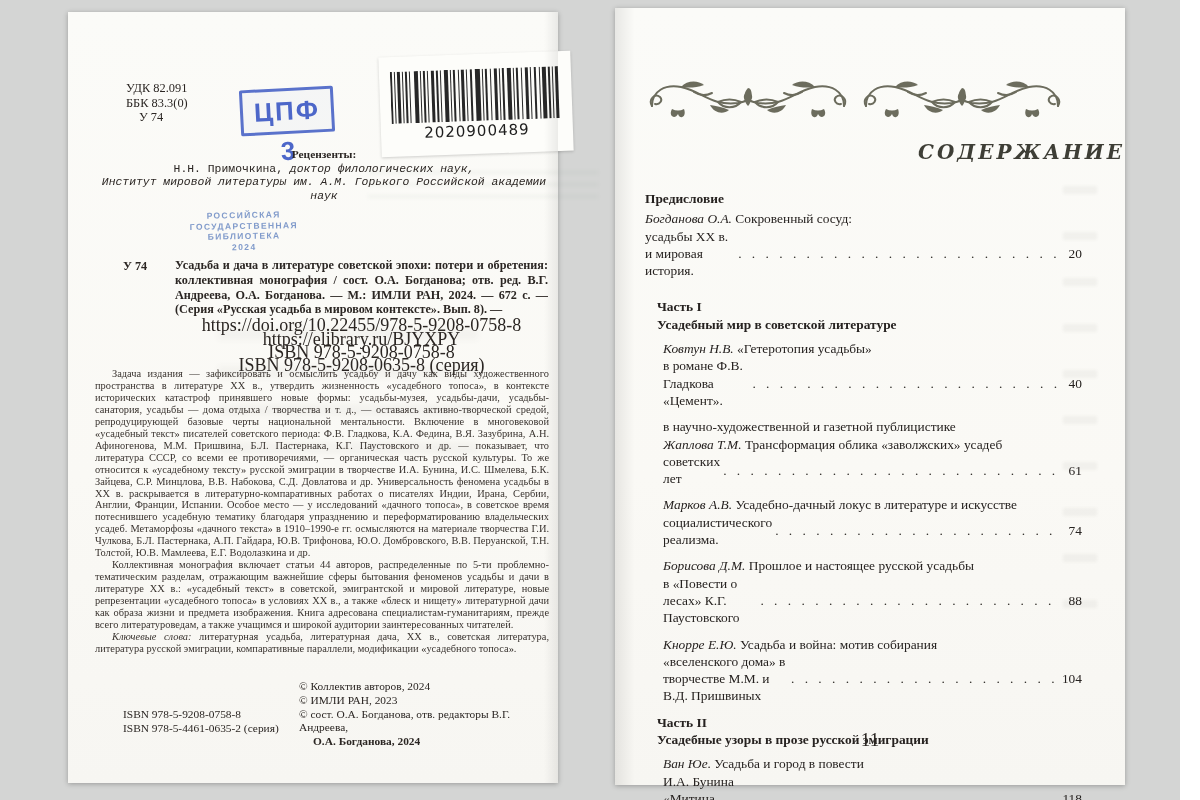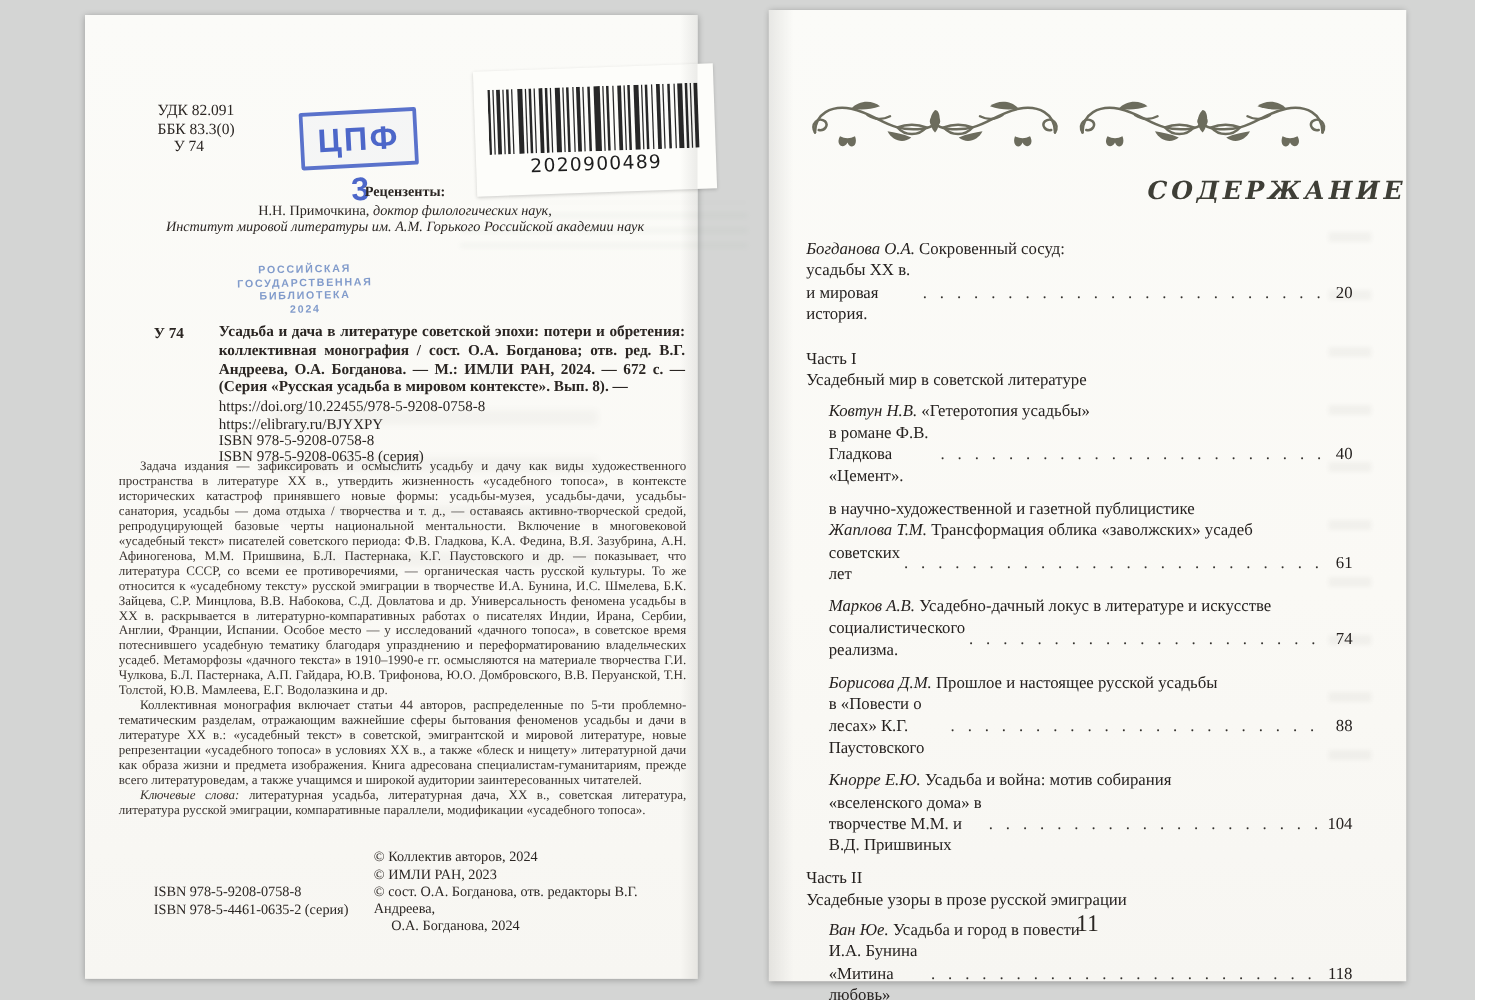--- a/index.html
+++ b/index.html
@@ -29,62 +29,62 @@
   .barcode-label{position:absolute;left:312px;top:42px;width:192px;height:100px;
       background:#fdfdfa;box-shadow:0 1px 3px rgba(0,0,0,0.18);transform:rotate(-2deg);}
   .barcode-bars{position:absolute;left:11px;top:15px;}
   .barcode-number{position:absolute;left:0;right:0;top:68px;text-align:center;
       font-family:"DejaVu Sans","Liberation Sans",sans-serif;font-size:15px;color:#1d1d1d;letter-spacing:1px;}
 
   .reviewers{position:absolute;left:30px;right:8px;top:136px;text-align:center;
       font-size:11.4px;line-height:13.6px;}
   .reviewers .head{font-weight:bold;margin-bottom:1px;}
   .reviewers .it{font-style:italic;}
-  .reviewers .grp{margin-bottom:5px;}
+  .reviewers .grp{margin-bottom:5px;font-family:Liberation Mono, monospace;}
 
   .rgb-stamp{position:absolute;left:118px;top:198px;width:116px;text-align:center;
       font-family:"Liberation Sans","DejaVu Sans",sans-serif;font-weight:bold;
       font-size:8.5px;line-height:10.5px;letter-spacing:1.4px;color:rgba(122,150,200,0.95);
       transform:rotate(-1deg);}
 
   .bib{position:absolute;left:55px;right:10px;top:246px;}
   .bib-code{position:absolute;left:0;top:1px;font-weight:bold;font-size:12.2px;}
   .bib-text{margin-left:52px;}
   .bib-main{font-weight:bold;font-size:12.2px;line-height:14.8px;text-align:justify;margin:0;}
-  .bib-links{font-size:12px;line-height:13.4px;margin-top:2px;}
+  .bib-links{font-size:18px;line-height:13.4px;margin-top:2px;text-align:center;}
 
   .annotation{position:absolute;left:27px;right:9px;top:356px;
       font-size:10.4px;line-height:11.95px;text-align:justify;color:#39332f;}
   .annotation p{margin:0;text-indent:17px;}
   .annotation .it{font-style:italic;}
 
   .imprint{position:absolute;left:55px;right:12px;top:668px;font-size:11.4px;line-height:13.8px;}
   .imp-isbn{position:absolute;left:0;top:28px;}
   .imp-c{margin-left:176px;}
-  .imp-c .cont{padding-left:14px;}
+  .imp-c .cont{padding-left:14px;font-weight:bold;}
 
   .bleed{position:absolute;pointer-events:none;}
   .bleed-a{left:300px;top:150px;width:230px;height:40px;opacity:0.16;filter:blur(2px);
       background:repeating-linear-gradient(180deg,transparent 0 9px,rgba(110,140,120,0.5) 9px 12px);}
   .bleed-b{left:150px;top:290px;width:260px;height:170px;opacity:0.05;filter:blur(3px);
       background:repeating-linear-gradient(180deg,transparent 0 26px,rgba(80,80,70,0.8) 26px 38px);}
   .bleed-c{right:28px;top:140px;width:34px;height:470px;opacity:0.10;filter:blur(1.5px);
       background:repeating-linear-gradient(180deg,transparent 0 38px,rgba(90,90,80,0.55) 38px 46px);}
 
   
   .ornament{position:absolute;left:33px;top:70px;width:414px;height:44px;color:#6c6c5d;}
   .contents-title{position:absolute;left:0;right:0;top:132px;text-align:right;
       font-family:"DejaVu Serif","Liberation Serif",serif;font-style:italic;font-weight:bold;
       font-size:20px;letter-spacing:3px;color:#3e3e36;}
 
   .toc{position:absolute;left:30px;right:43px;top:182px;font-size:13.4px;line-height:17.3px;color:#262220;}
   .toc .au{font-style:italic;}
   .toc-head{font-weight:bold;margin-bottom:3px;}
   .toc-preface{margin-bottom:19px;}
-  .part-head{font-weight:normal;margin-bottom:7px;}
+  .part-head{font-weight:bold;margin-bottom:7px;margin-left:12px;}
   .part2-gap{margin-top:7px;}
   .toc-entry{margin-left:18px;margin-bottom:9px;}
   .toc-preface .tl-last,.toc-entry .tl-last{display:flex;align-items:center;}
   .ldr{flex:1 1 auto;overflow:hidden;white-space:nowrap;margin:0 7px 0 3px;min-width:14px;color:#33302c;}
   .ldr::after{content:". . . . . . . . . . . . . . . . . . . . . . . . . . . . . . . . . . . . . . . . . . . . . . . . . . . .";letter-spacing:3.5px;}
   .pgn{flex:0 0 auto;}
 
   .folio{position:absolute;left:0;right:0;bottom:34px;text-align:center;font-size:19px;color:#2b2723;}
 </style>
 </head>
@@ -223,20 +223,21 @@
         </g>
       </defs>
       <use href="#unit"></use>
       <use href="#unit" x="214"></use>
     </svg>
 
     <div class="contents-title">СОДЕРЖАНИЕ</div>
 
     <div class="toc">
 
+      <div class="toc-head">Предисловие</div>
       <div class="toc-preface">
         <div><span class="au">Богданова О.А.</span><span> Сокровенный сосуд:</span></div>
         <div class="tl-last">
             <span>усадьбы XX в. и мировая история.</span>
             <span class="ldr"></span>
             <span class="pgn">20</span>
           </div>
       </div>
 
       <div class="part-head">

